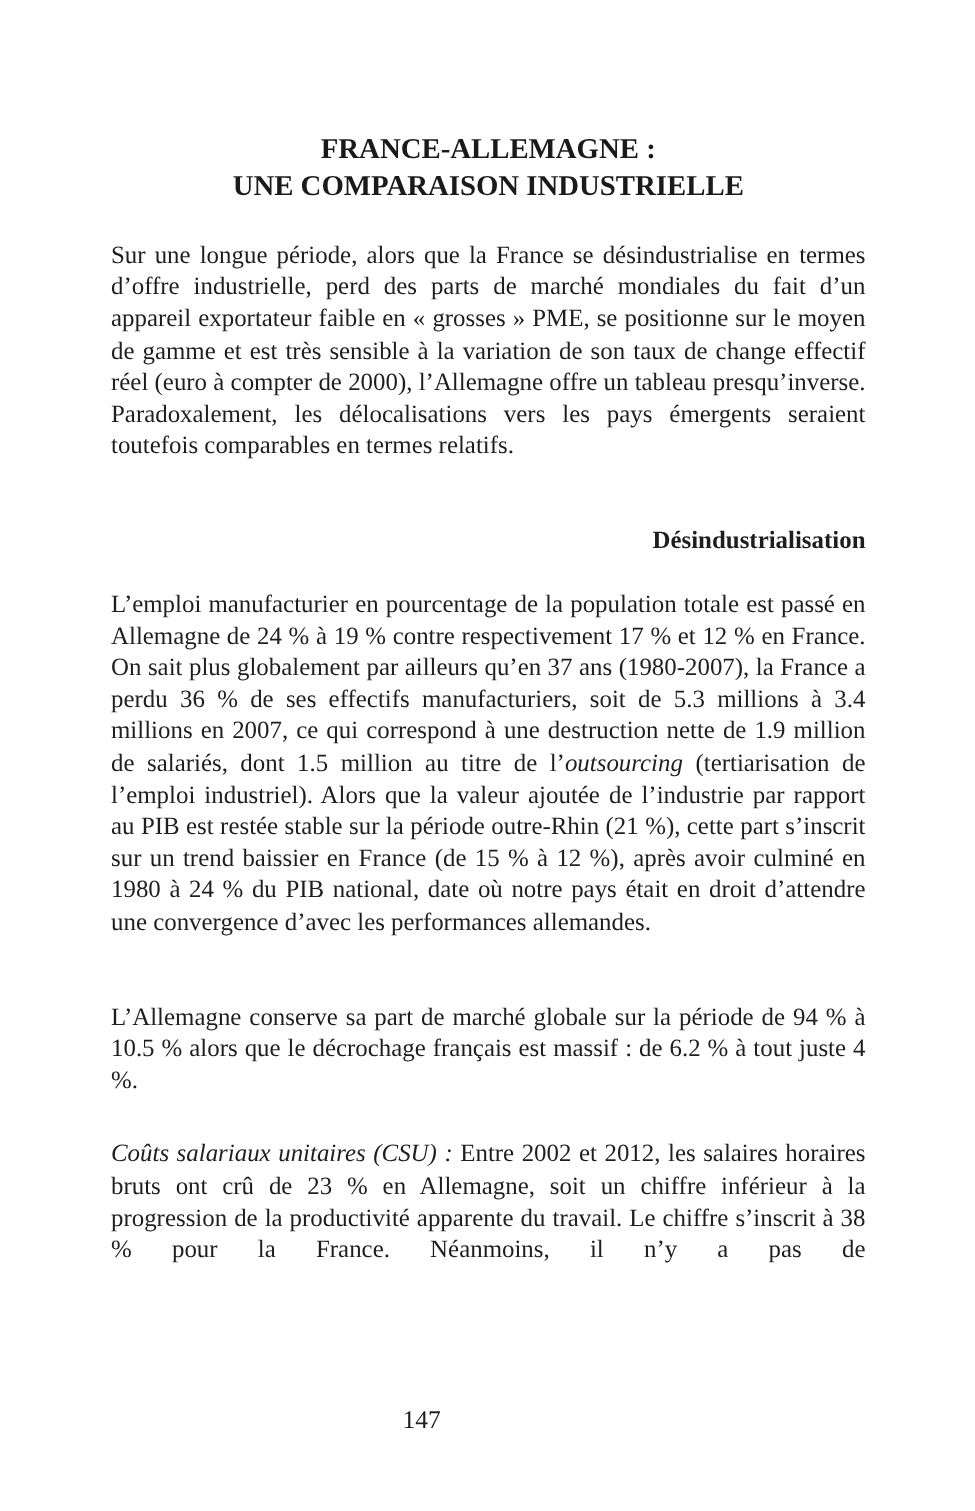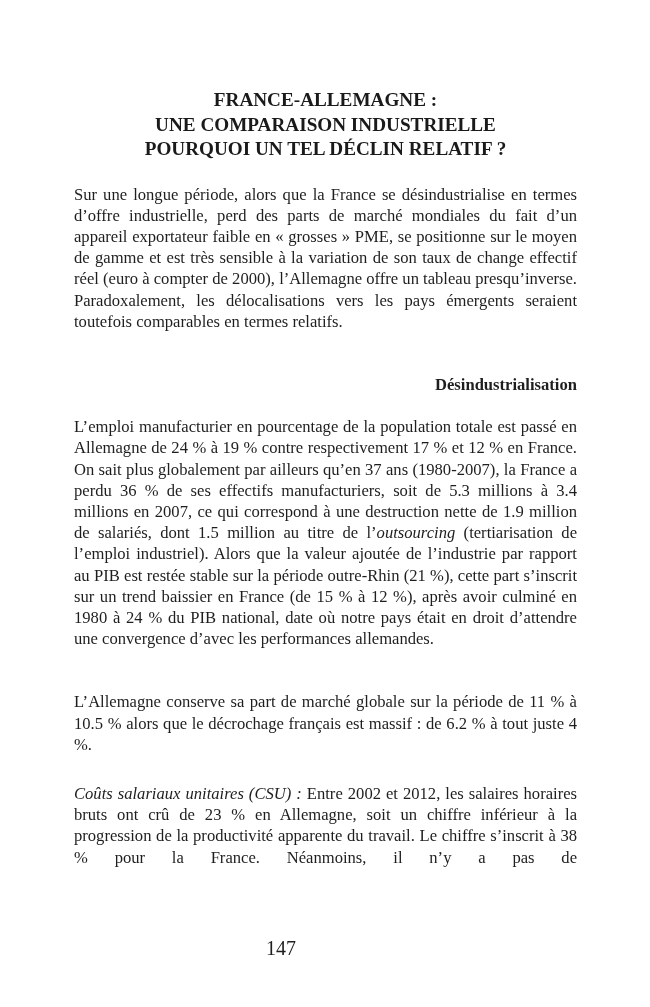--- a/index.html
+++ b/index.html
@@ -14,40 +14,39 @@
     margin: 0 0 22px 0; color: #1a1a1a;
   }
   .title span { display: block; }
   p { margin: 0; text-align: justify; font-family: Liberation Serif, serif; }
   .gap { height: 21px; }
   h3 { margin: 0; font-size: 16.6px; font-weight: bold; line-height: 21.2px; text-align: right; }
   em { font-style: italic; }
   .last-justify { text-align: justify; text-align-last: justify; margin-top: 28px; }
   .page-number {
     position: absolute; top: 937px; left: 0; width: 562px; text-align: center;
-    font-family: "Liberation Serif", serif; font-size: 20px; color: #1e1e1e;
+    font-family: "Liberation Serif", serif; font-size: 17px; color: #1e1e1e;
   }
 </style>
 </head>
 <body>
 
 <div class="page">
   <div class="title">
     <span>FRANCE-ALLEMAGNE :</span>
     <span>UNE COMPARAISON INDUSTRIELLE</span>
-    <span>POURQUOI UN TEL DÉCLIN RELATIF ?</span>
   </div>
 
   <p>Sur une longue période, alors que la France se désindustrialise en termes d’offre industrielle, perd des parts de marché mondiales du fait d’un appareil exportateur faible en « grosses » PME, se positionne sur le moyen de gamme et est très sensible à la variation de son taux de change effectif réel (euro à compter de 2000), l’Allemagne offre un tableau presqu’inverse. Paradoxalement, les délocalisations vers les pays émergents seraient toutefois comparables en termes relatifs.</p>
   <div class="gap"></div>
   <div class="gap"></div>
 
   <h3>Désindustrialisation</h3>
   <div class="gap"></div>
   <p><span>L’emploi manufacturier en pourcentage de la population totale est passé en Allemagne de 24 % à 19 % contre respectivement 17 % et 12 % en France. On sait plus globalement par ailleurs qu’en 37 ans (1980-2007), la France a perdu 36 % de ses effectifs manufacturiers, soit de 5.3 millions à 3.4 millions en 2007, ce qui correspond à une destruction nette de 1.9 million de salariés, dont 1.5 million au titre de l’</span><em>outsourcing</em><span> (tertiarisation de l’emploi industriel). Alors que la valeur ajoutée de l’industrie par rapport au PIB est restée stable sur la période outre-Rhin (21 %), cette part s’inscrit sur un trend baissier en France (de 15 % à 12 %), après avoir culminé en 1980 à 24 % du PIB national, date où notre pays était en droit d’attendre une convergence d’avec les performances allemandes.</span></p>
   <div class="gap"></div>
 
   <div class="gap"></div>
-  <p>L’Allemagne conserve sa part de marché globale sur la période de 11 % à 10.5 % alors que le décrochage français est massif : de 6.2 % à tout juste 4 %.</p>
+  <p>L’Allemagne conserve sa part de marché globale sur la période de 94 % à 10.5 % alors que le décrochage français est massif : de 6.2 % à tout juste 4 %.</p>
   <p class="last-justify"><em>Coûts salariaux unitaires (CSU) :</em><span> Entre 2002 et 2012, les salaires horaires bruts ont crû de 23 % en Allemagne, soit un chiffre inférieur à la progression de la productivité apparente du travail. Le chiffre s’inscrit à 38 % pour la France. Néanmoins, il n’y a pas de</span></p>
 </div>
 
 <div class="page-number">147</div>
 
 </body></html>

